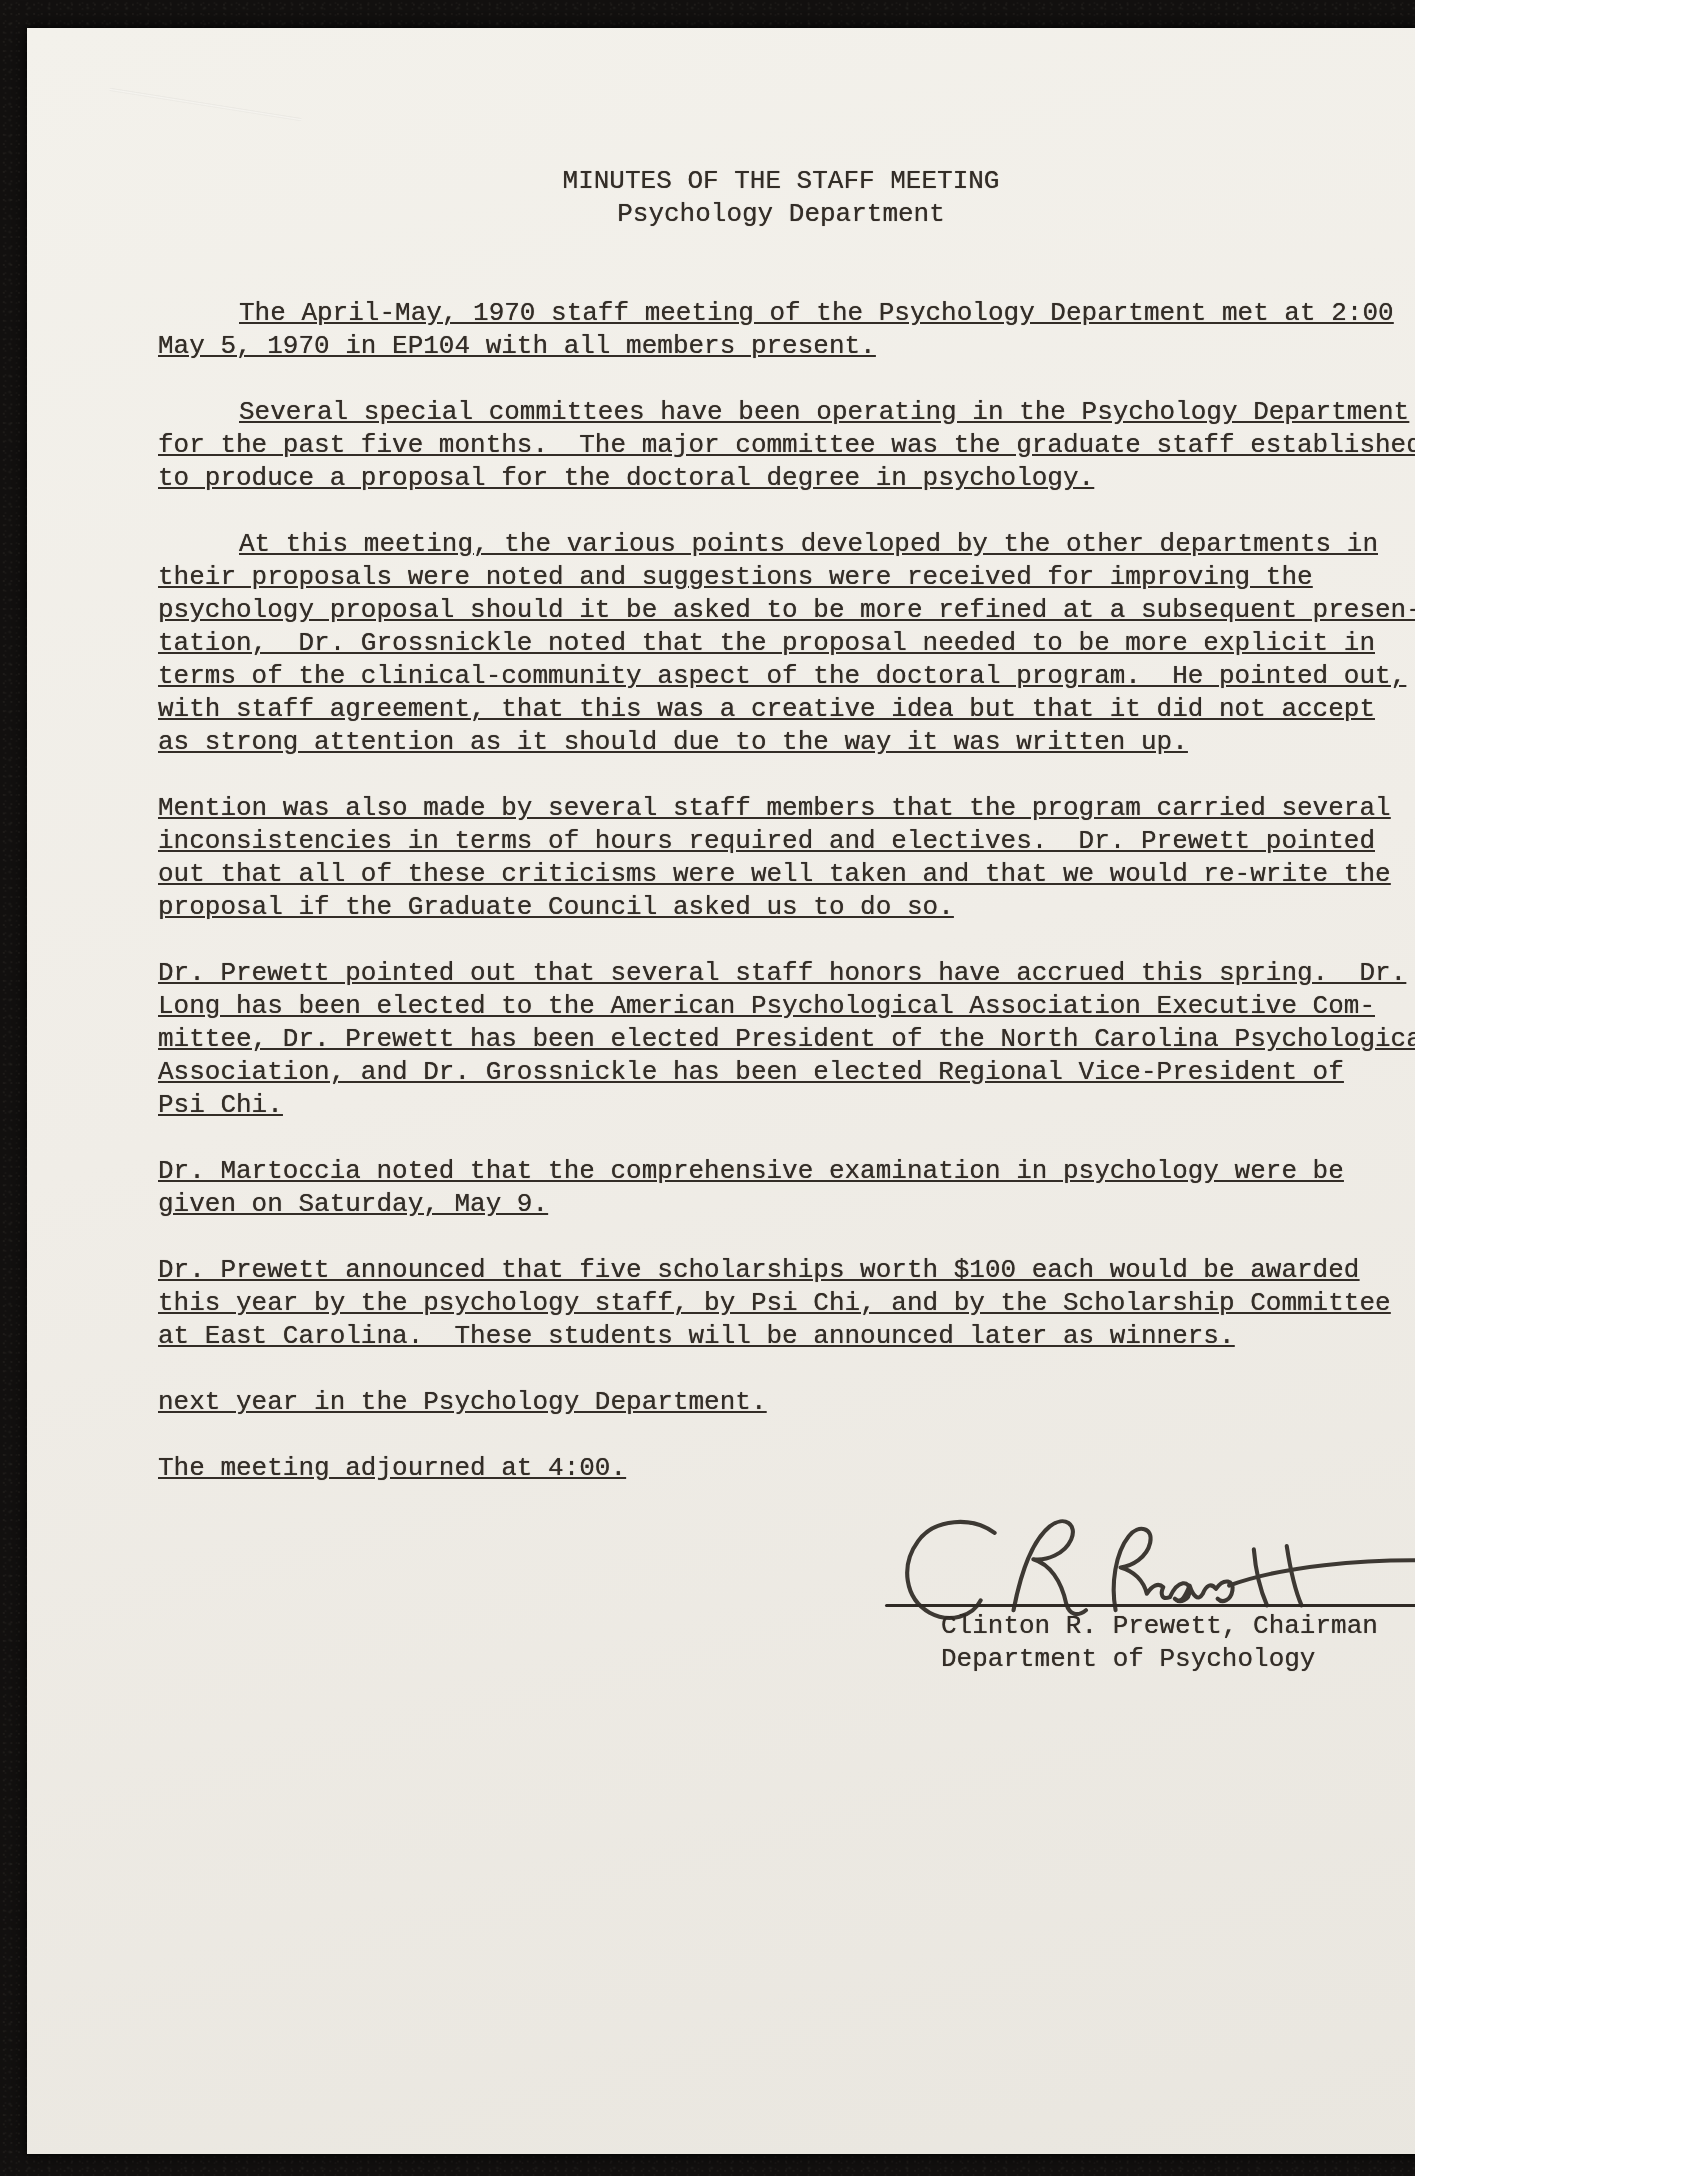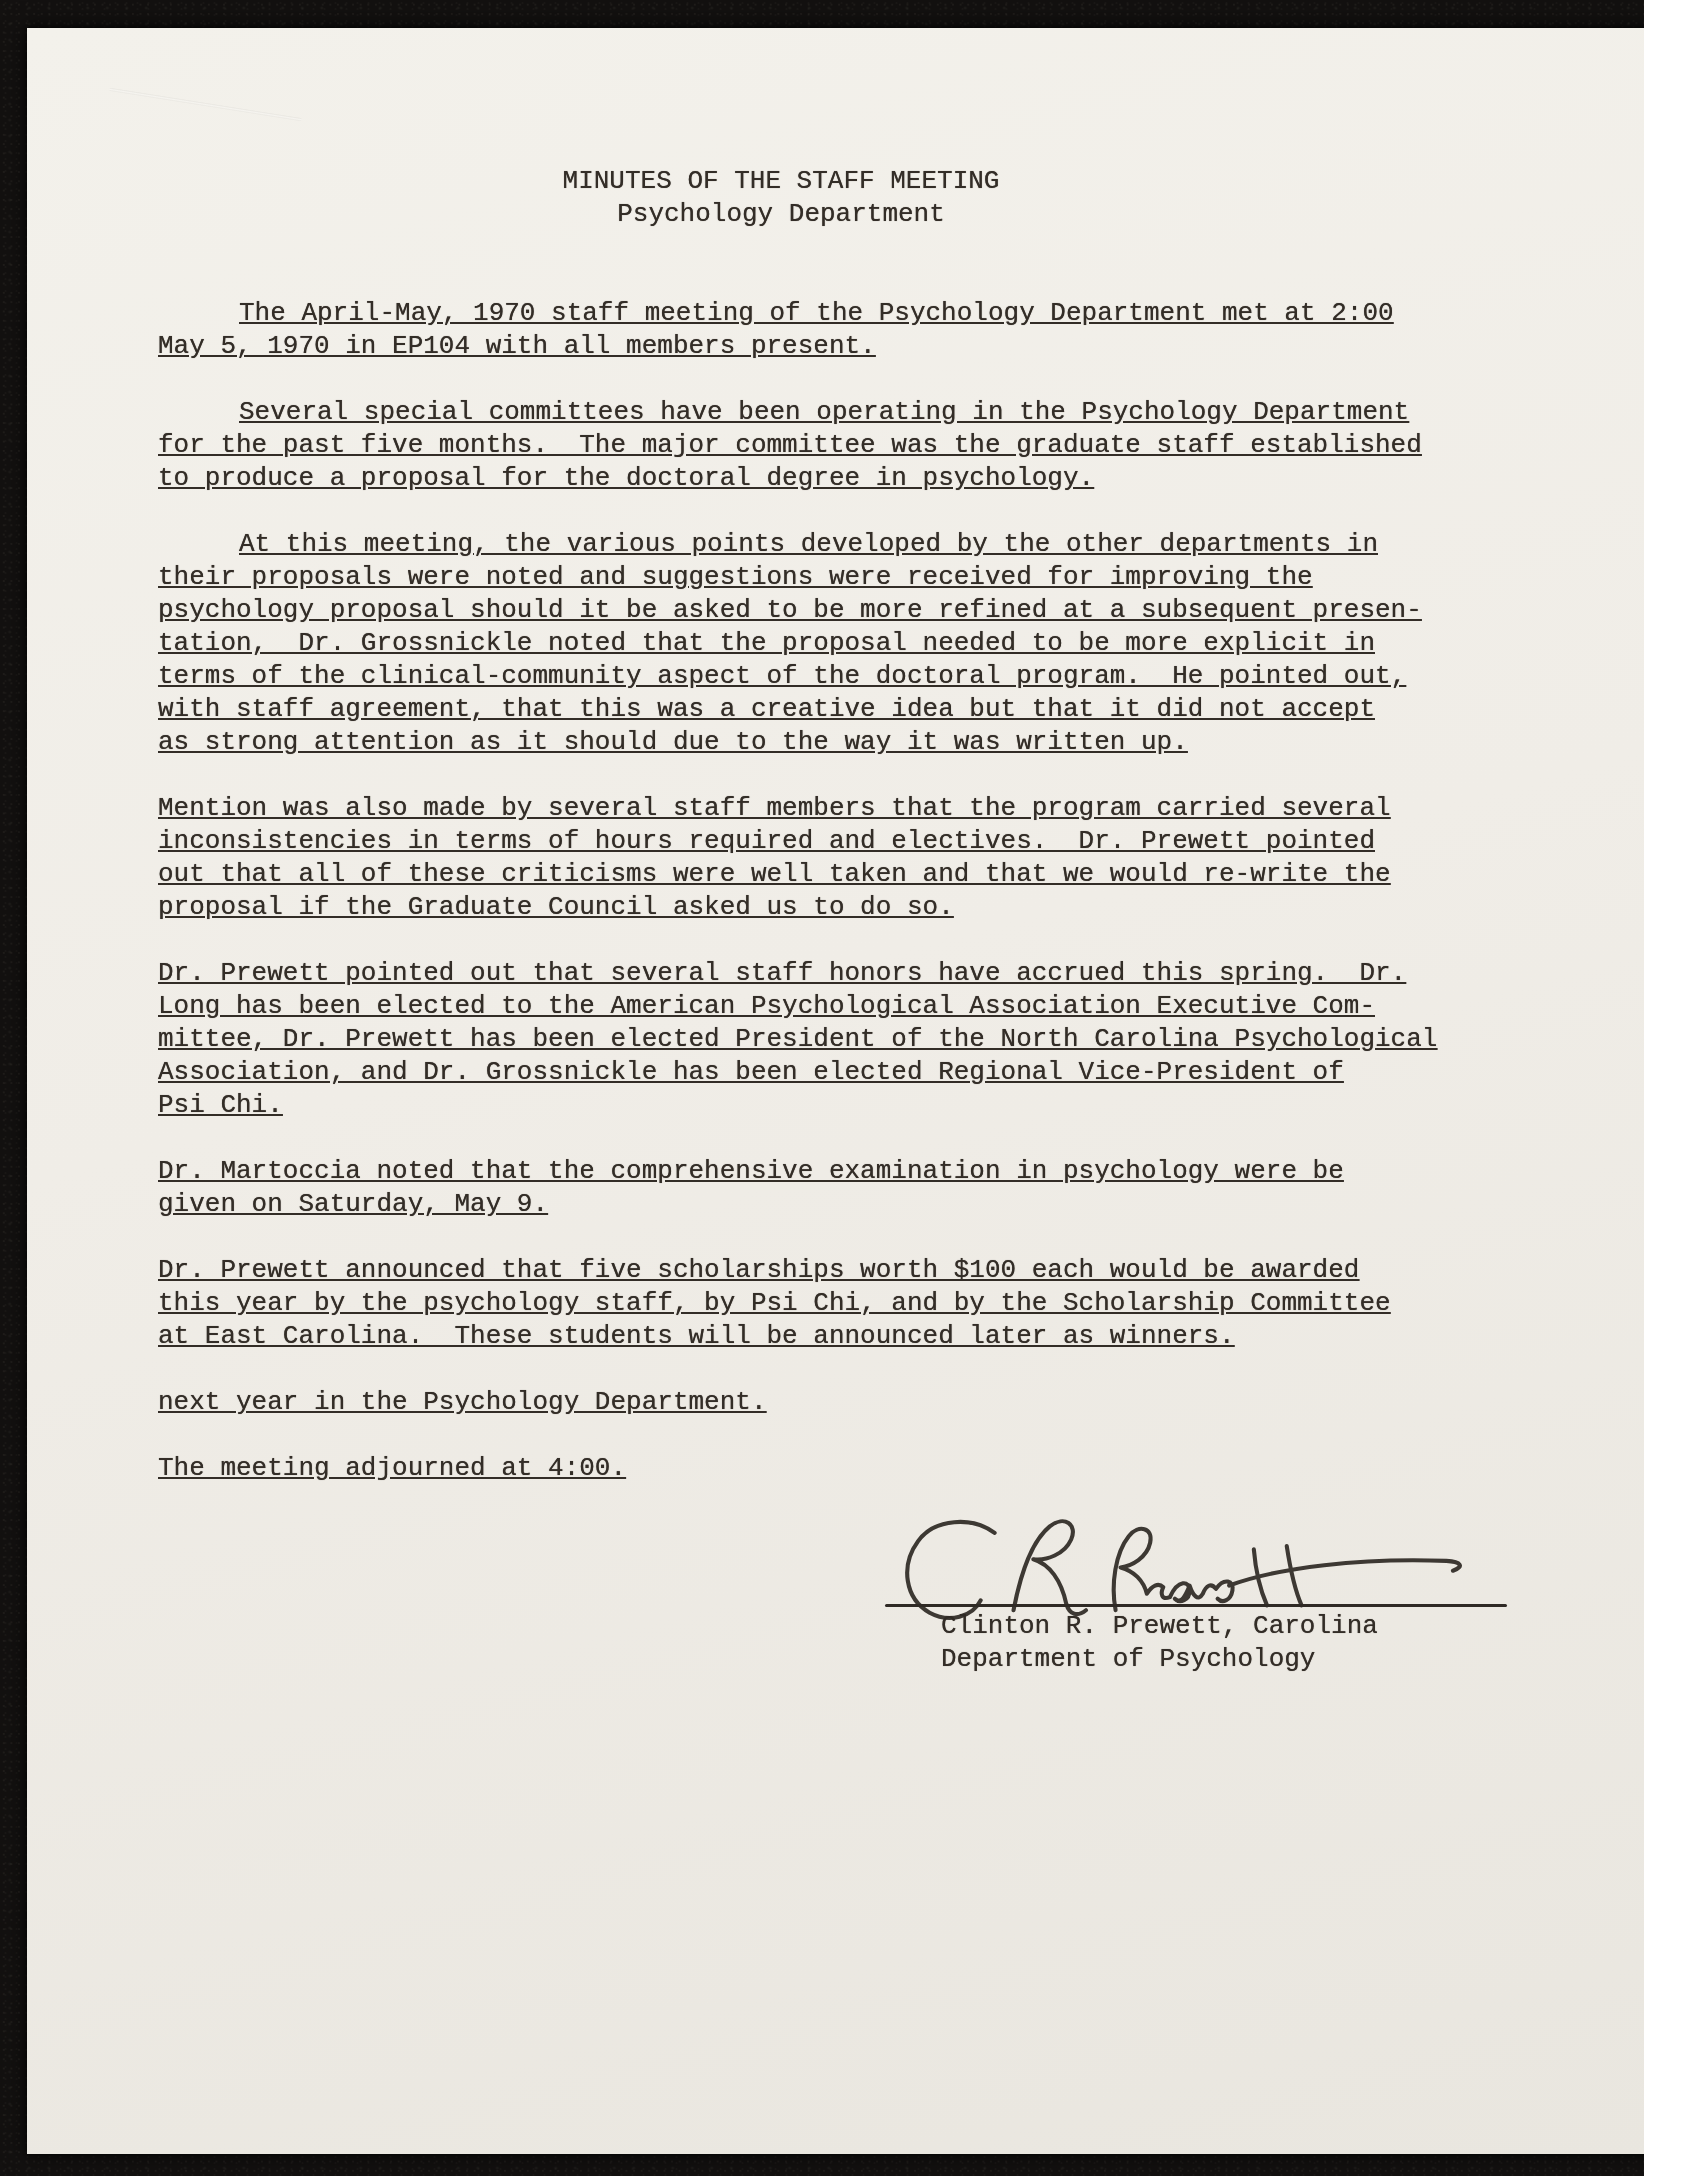--- a/index.html
+++ b/index.html
@@ -1,20 +1,20 @@
 <!DOCTYPE html>
 <html style="font-size:13.6px"><head>
 <meta charset="utf-8">
 <style>
   * { box-sizing: border-box; }
   html, body { margin: 0; padding: 0; }
 
   #canvas {
     position: relative;
-    width: 1644px;
+    width: 1415px;
     height: 2176px;
     overflow: hidden;
     background-color: #131110;
     background-image:
       radial-gradient(circle, rgba(95,89,80,0.16) 0.7px, transparent 1.4px),
       radial-gradient(circle, rgba(70,66,60,0.13) 0.7px, transparent 1.4px),
       radial-gradient(circle, rgba(40,38,34,0.5) 0.8px, transparent 1.9px);
     background-size: 7.6px 9.3px, 11px 6px, 19.5px 16px;
     font-family: "Liberation Mono", "DejaVu Sans Mono", monospace;
   }
@@ -124,19 +124,19 @@
       <svg class="sig-script" width="576" height="103" viewBox="0 0 700 125" fill="none" stroke="#2f2a25" stroke-width="5" stroke-linecap="round" stroke-linejoin="round" opacity="0.92">
         <path d="M115,18 C88,-2 42,0 22,28 C0,58 6,98 36,115 C60,128 88,120 98,100"></path>
         <path d="M138,112 C146,70 160,28 182,10 C200,-4 216,8 208,26 C200,44 178,52 162,50 C182,56 196,76 202,104 C206,118 216,120 226,112"></path>
         <path d="M262,112 C256,80 262,42 278,22 C290,7 308,12 304,30 C300,48 282,58 268,60 C284,64 296,76 300,92 C306,82 314,78 320,84 C316,92 318,100 328,96 C338,74 352,76 352,88 C352,100 340,104 334,98 C342,106 348,92 352,82 C356,94 362,102 368,92 C372,82 378,78 384,86 C394,72 406,76 404,88 C402,100 392,104 386,98"></path>
         <path d="M430,38 C432,62 438,88 446,106"></path>
         <path d="M470,34 C474,60 480,88 488,106"></path>
         <path d="M400,82 C460,60 560,48 664,52 C682,53 686,59 672,64"></path>
       </svg>
       <div class="sig-rule"></div>
       <div class="sig-names">
-        <div class="line">Clinton R. Prewett, Carolina</div>
+        <div class="line">Clinton R. Prewett, Chairman</div>
         <div class="line">Department of Psychology</div>
       </div>
     </div>
   </div>
 </div>
 
 
 </body></html>

